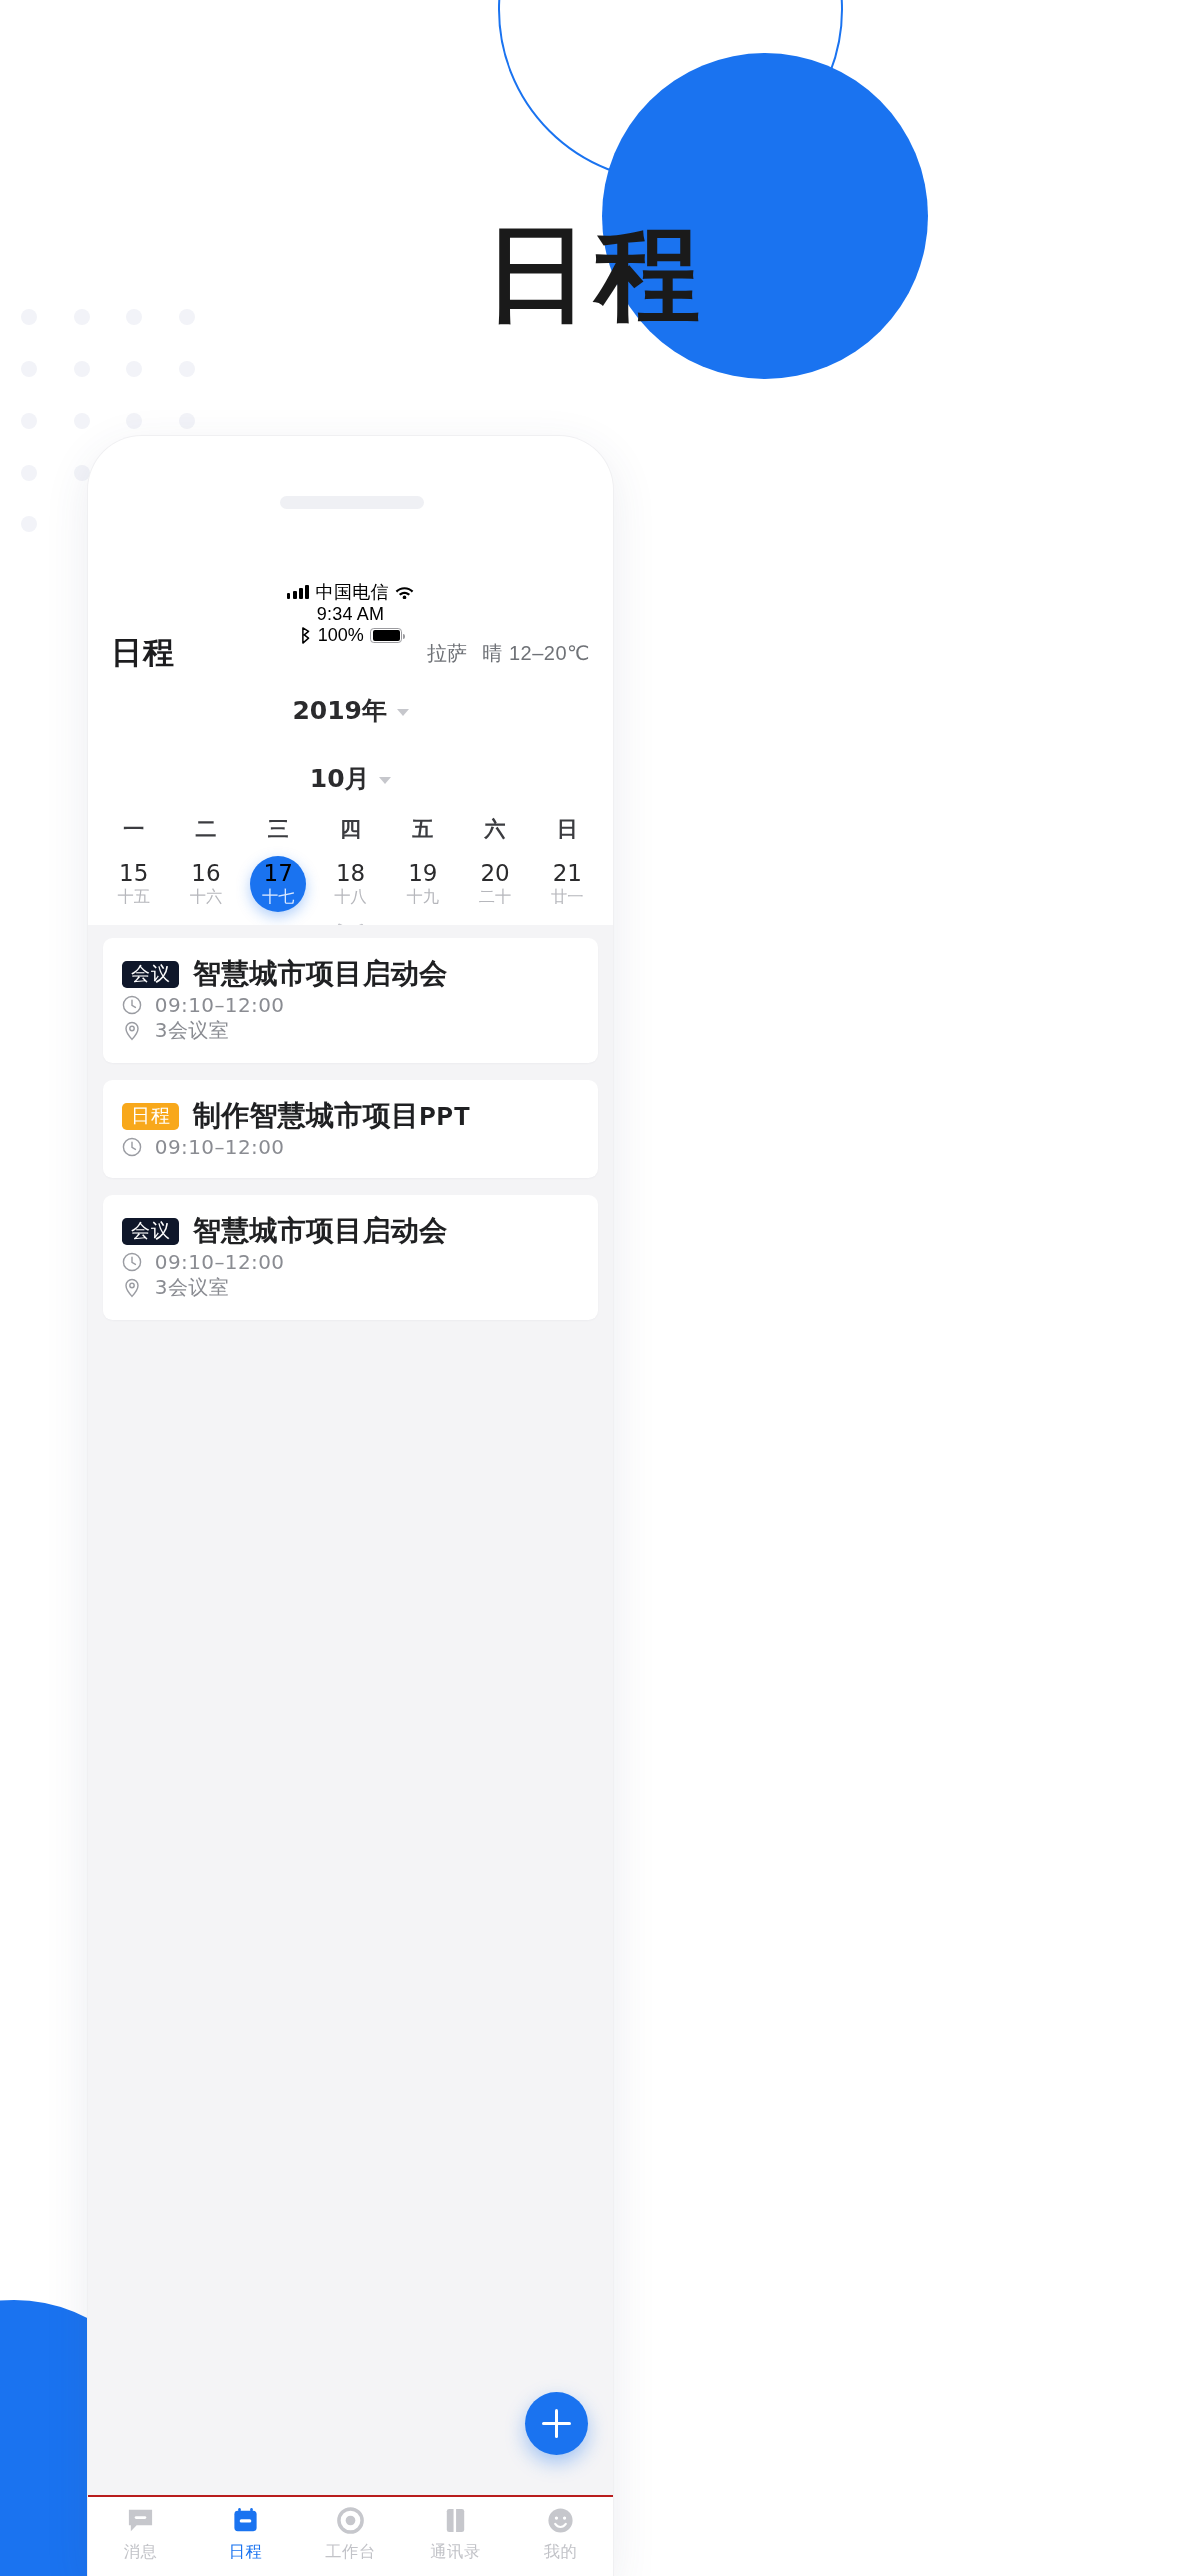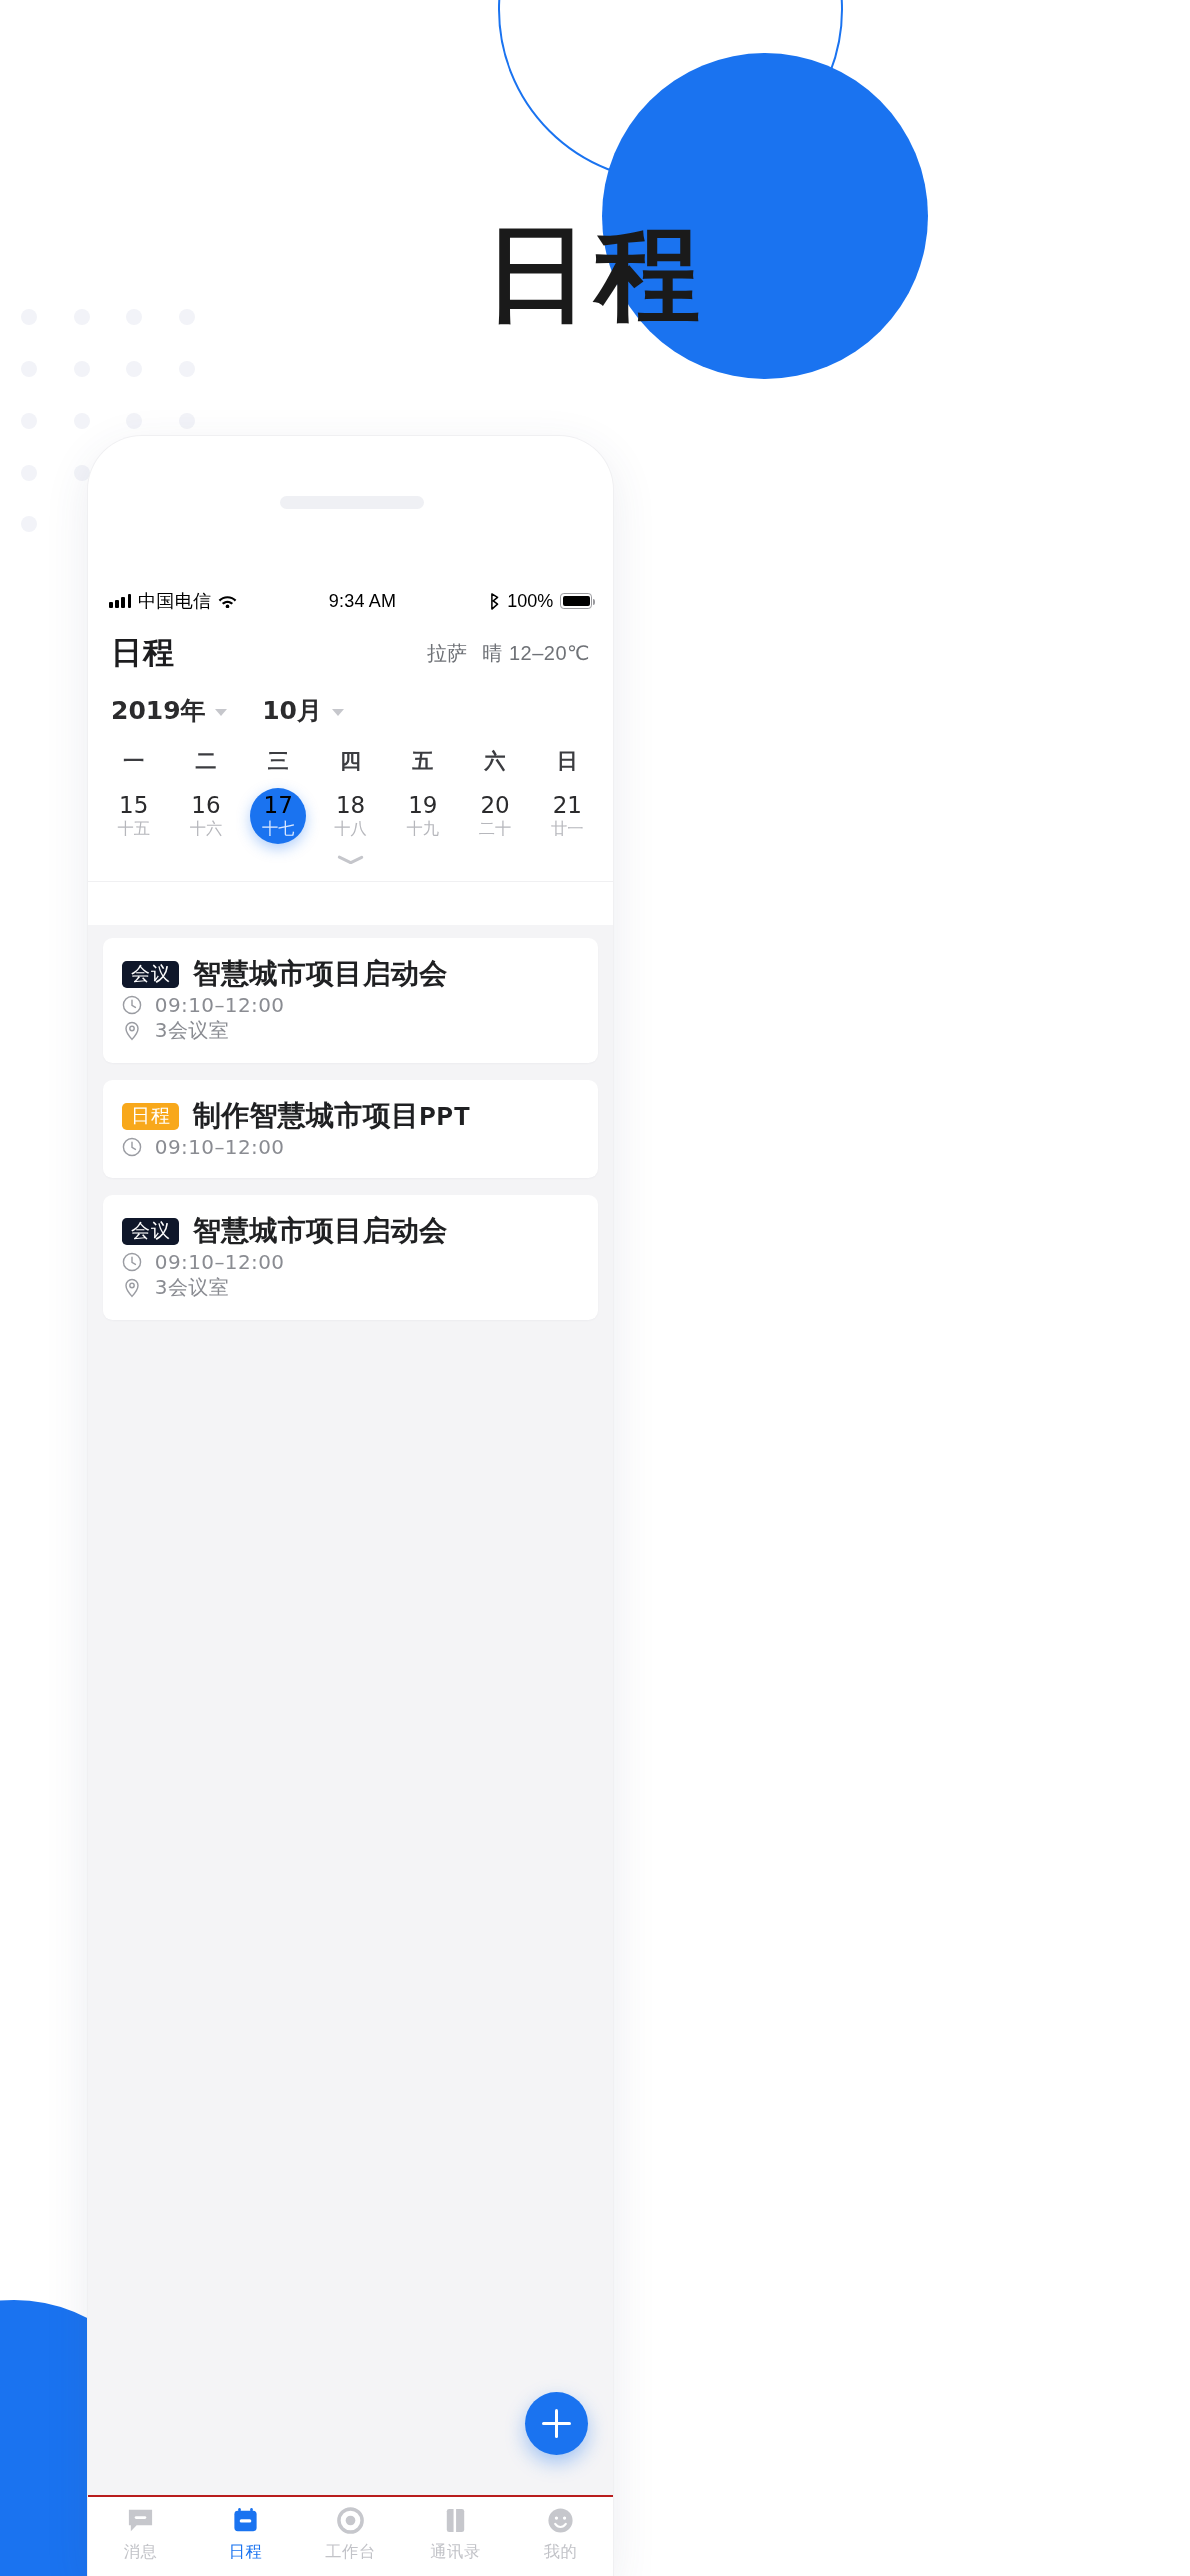--- a/index.html
+++ b/index.html
@@ -50,20 +50,21 @@
   .notch-pill {
     position:absolute; left:192px; top:60px; width:144px; height:12.5px;
     border-radius:6.7px; background:#eff0f4;
   }
 
   
   .statusbar {
     position:absolute; left:0; top:144px; width:525px; height:42px;
     display:flex; align-items:center; padding:0 21px;
     color:#000;
+    flex-direction:column;
   }
   .sb-left { display:flex; align-items:center; gap:6.7px; }
   .signal-bars { display:flex; align-items:flex-end; gap:2.4px; height:14.4px; }
   .signal-bars span { width:3.8px; background:#000; border-radius:1px; }
   .signal-bars span:nth-child(1){ height:5.8px; }
   .signal-bars span:nth-child(2){ height:8.6px; }
   .signal-bars span:nth-child(3){ height:11.5px; }
   .signal-bars span:nth-child(4){ height:14.4px; }
   .carrier { font-size:18px; letter-spacing:0.3px; }
   .wifi-ico { width:19px; height:14.4px; }
@@ -91,21 +92,21 @@
     font-family:"DejaVu Sans","Liberation Sans",sans-serif; }
   .weather { display:flex; align-items:center; gap:15.3px; font-size:20px; color:#6f7277; }
   .weather .cond { letter-spacing:0.5px; }
 
   
   .calendar {
     position:absolute; left:0; top:245px; width:525px;
     background:#fff; padding-bottom:5.8px;
     border-bottom:1px solid #f0f0f2;
   }
-  .cal-selectors { display:flex; align-items:center; padding:13.4px 23px 5.8px; gap:35px; }
+  .cal-selectors { display:flex; align-items:center; padding:13.4px 23px 5.8px; gap:35px;flex-direction:column; }
   .cal-sel { display:flex; align-items:center; gap:9.6px; }
   .cal-sel b { font-size:25px; font-weight:700; color:#2b2b2d;
     font-family:"DejaVu Sans","Liberation Sans",sans-serif; }
   .caret { width:0; height:0; border-left:6.7px solid transparent; border-right:6.7px solid transparent;
     border-top:7.7px solid #c6c7cc; margin-top:3.8px; }
 
   .weekrow { display:flex; padding:13.4px 9.6px 3.8px; }
   .weekrow div {
     flex:1; text-align:center; font-size:21px; color:#3b3c40; font-weight:600;
     font-family:"DejaVu Sans","Liberation Sans",sans-serif;

